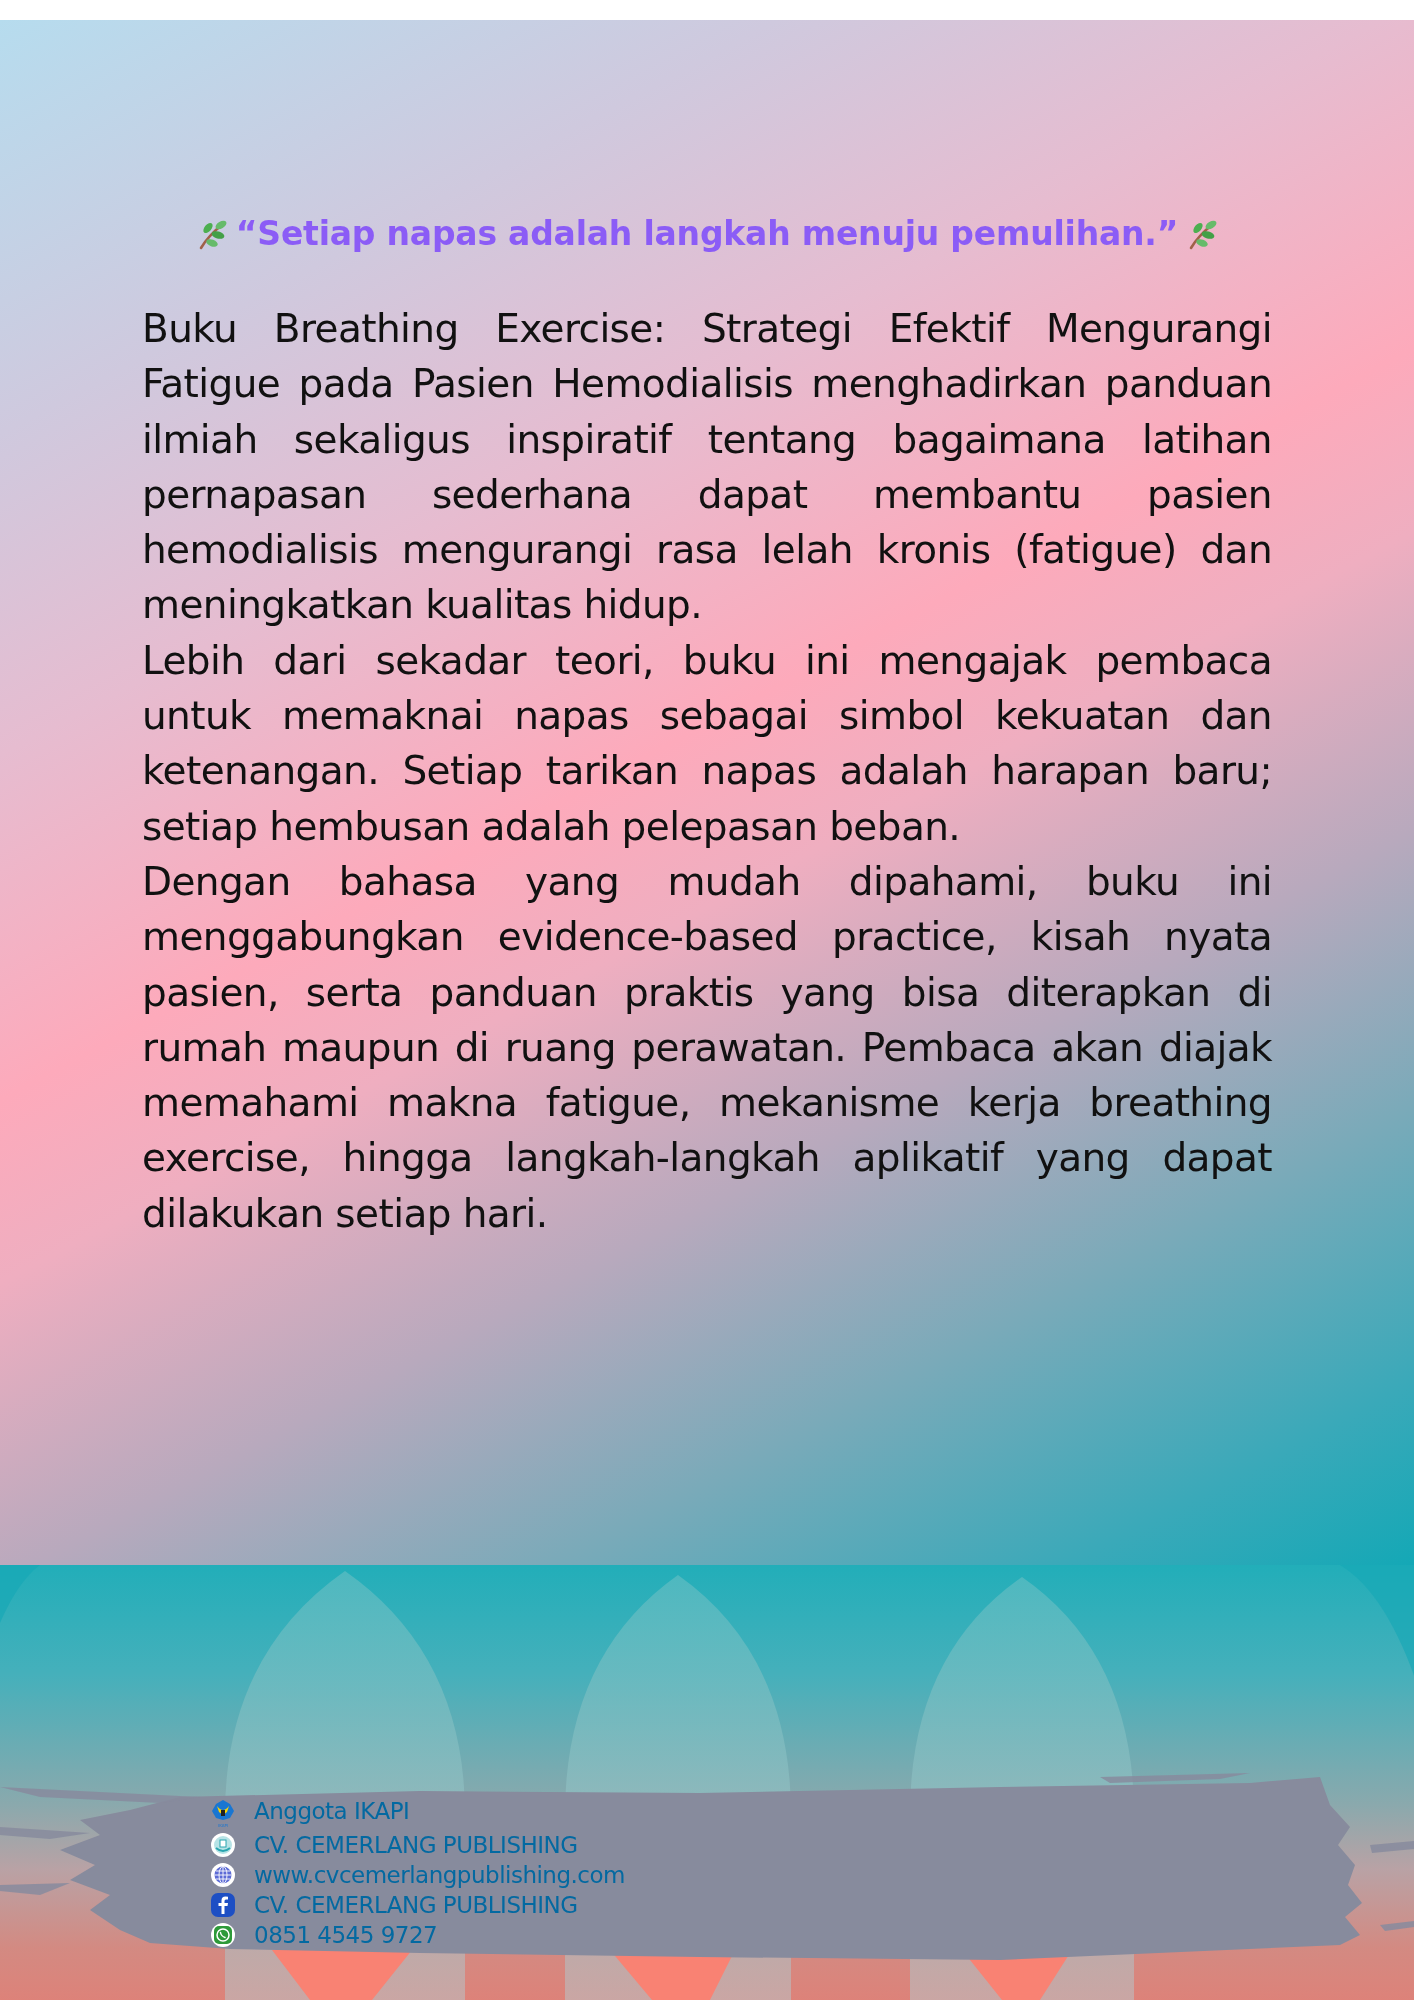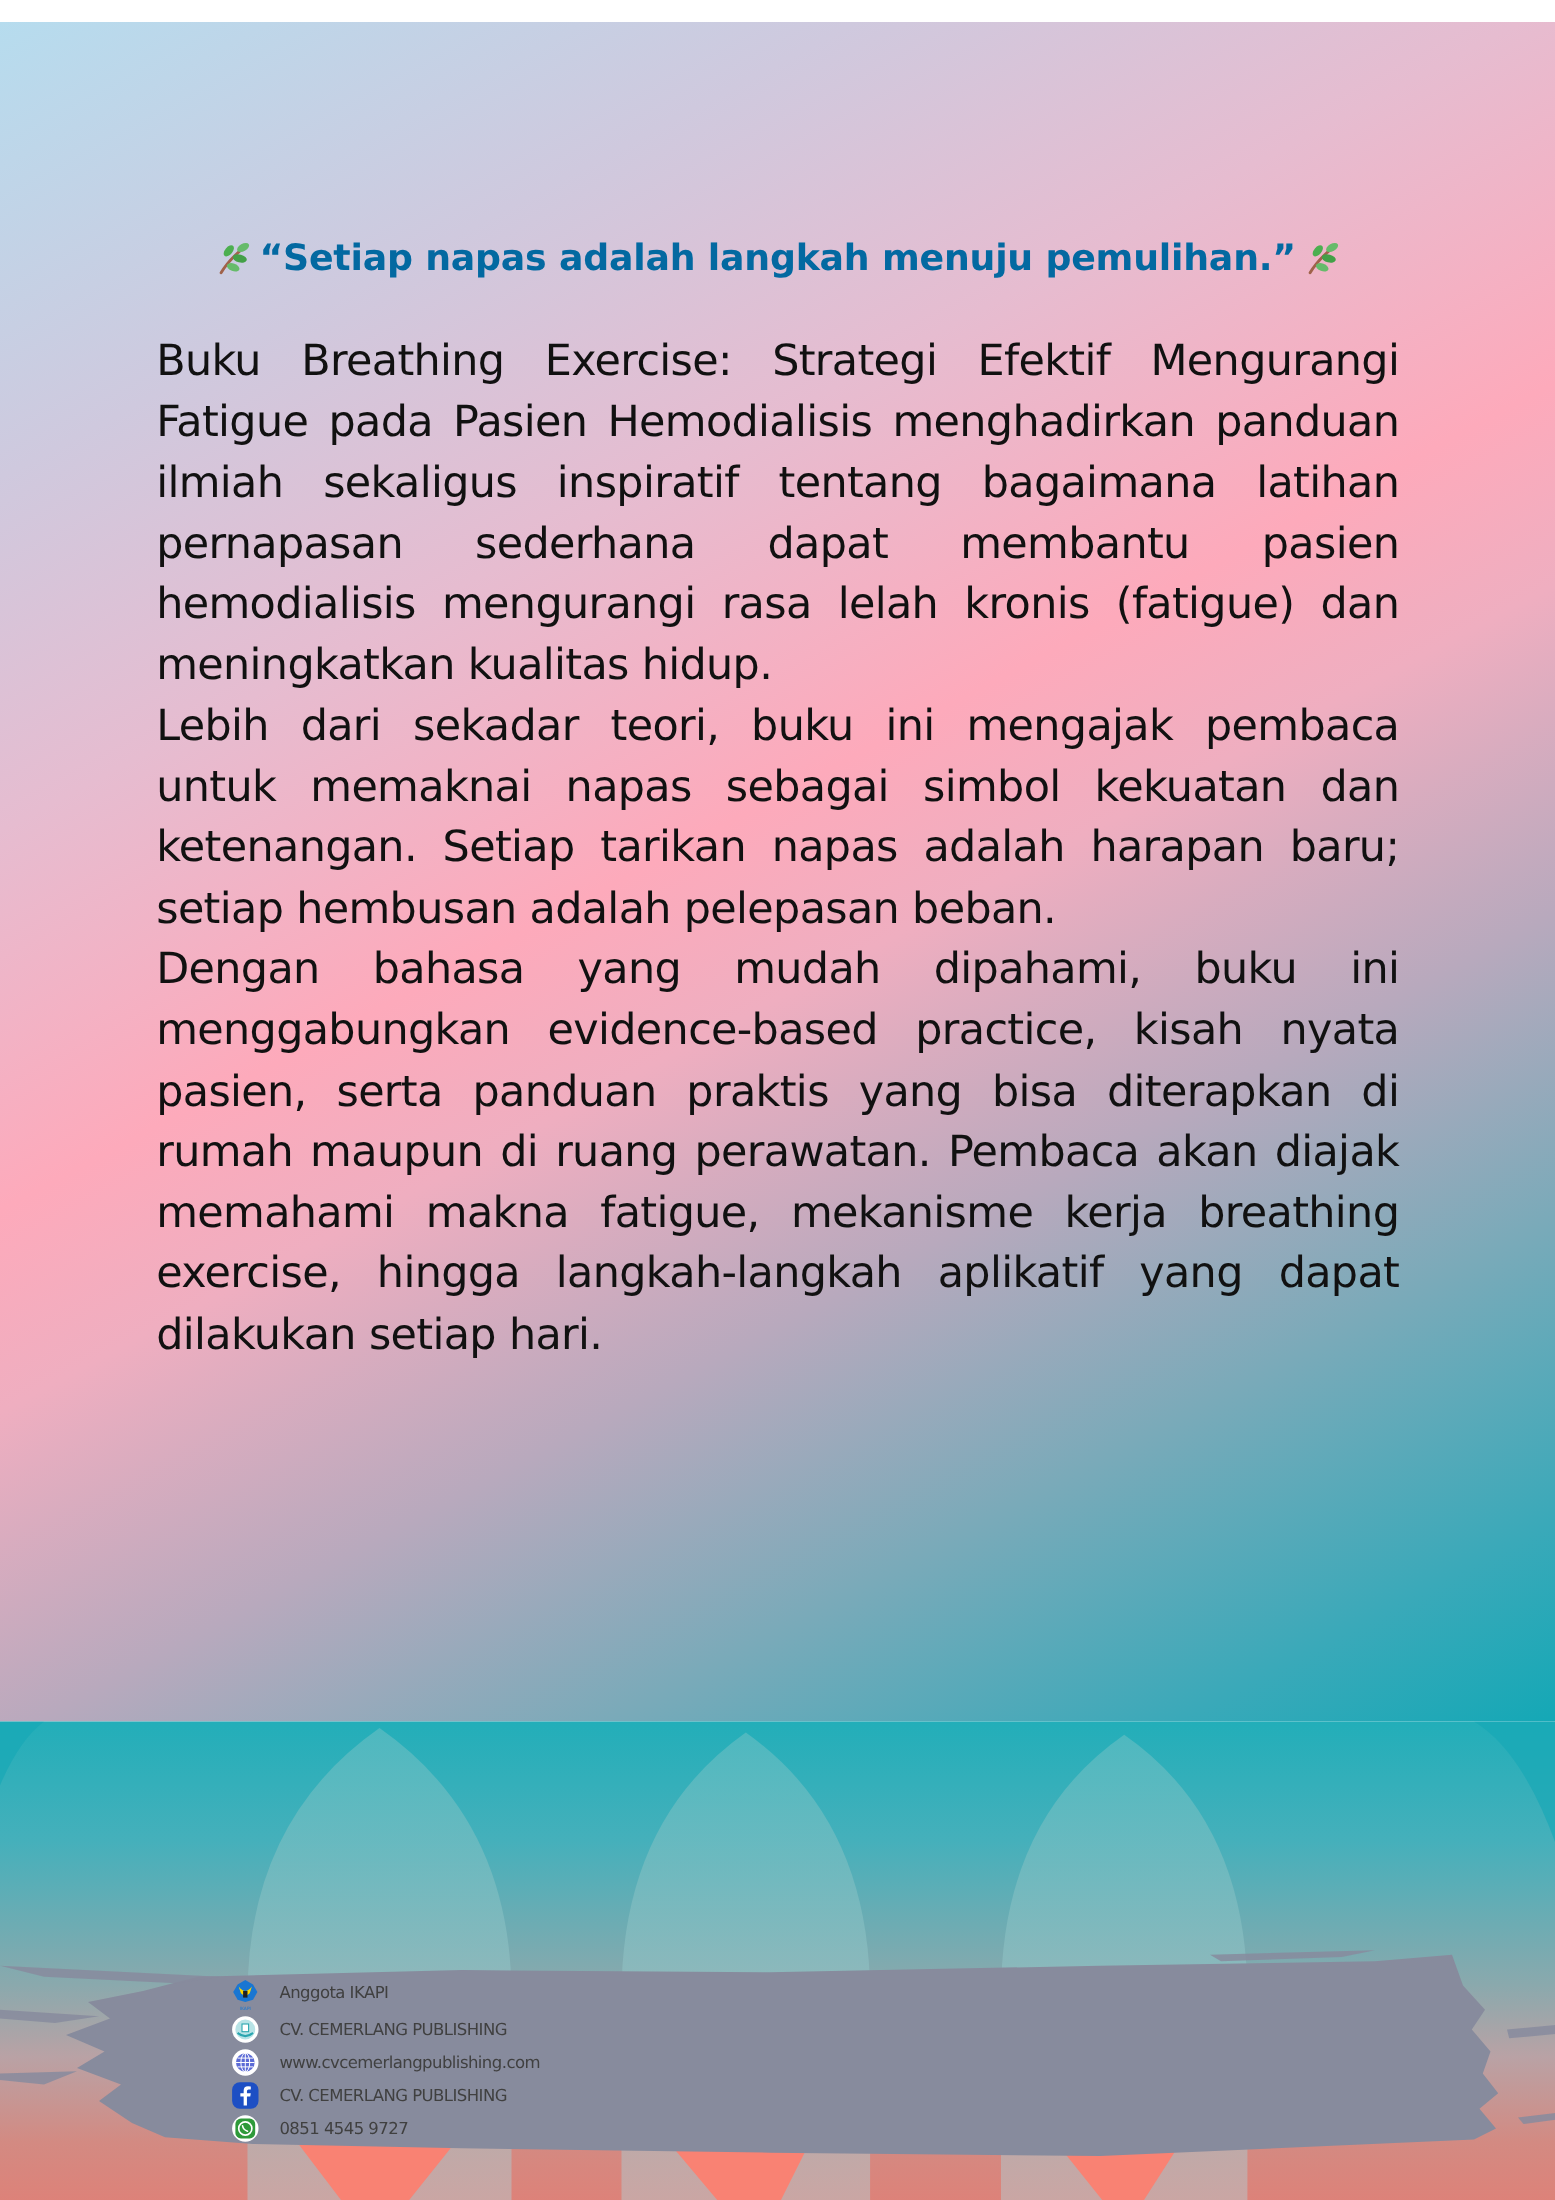--- a/index.html
+++ b/index.html
@@ -17,21 +17,21 @@
         #e6bcd0 32%,
         #fdaabb 47%,
         #efaec0 55%,
         #b8a9bd 68%,
         #7aaab9 80%,
         #3aa9b9 92%,
         #14a8b6 100%);
     }
     .quote {
       position: absolute; left: 0; top: 214px; width: 1414px;
-      text-align: center; font-weight: bold; font-size: 33px; color: #0369a1;
+      text-align: center; font-weight: bold; font-size: 33px; color: #8b5cf6;
       letter-spacing: -0.2px;
       display: flex; justify-content: center; align-items: center; gap: 6px;
     }
     .leaf { display: inline-block; width: 36px; height: 36px; vertical-align: middle; }
     .body-text {
       position: absolute; left: 142px; top: 301px; width: 1130px;
       font-size: 39px; line-height: 55.3px; color: #111111;
       text-align: justify; letter-spacing: -0.6px;
     }
     .body-text p { margin: 0; text-align: justify; text-align-last: left; }
@@ -39,21 +39,21 @@
     .footer {
       position: absolute; left: 0; top: 1565px; width: 1414px; height: 435px; overflow: hidden;
       background: linear-gradient(180deg, #22aeb9 0%, #45b0bb 25%, #8aa9ad 55%, #b9a2a5 70%, #d38a82 88%, #dd8279 100%);
     }
     .footer svg { position: absolute; left: 0; top: 0; }
     .contact-list { position: absolute; left: 210px; top: 1794px; }
     .contact-row { display: flex; align-items: center; height: 30px; }
     .contact-row.first { height: 34px; margin-bottom: 2px; }
     .contact-icon { width: 26px; height: 26px; display: inline-block; margin-right: 18px; }
     .contact-text {
-      color: #404040; font-size: 15px; font-family: "DejaVu Sans", sans-serif;
+      color: #0369a1; font-size: 23px; font-family: "DejaVu Sans", sans-serif;
       letter-spacing: -0.5px; white-space: nowrap;
     }
   </style>
 </head>
 <body>
 
 <div class="top-strip"></div>
 
 <div class="main-panel"></div>
 

